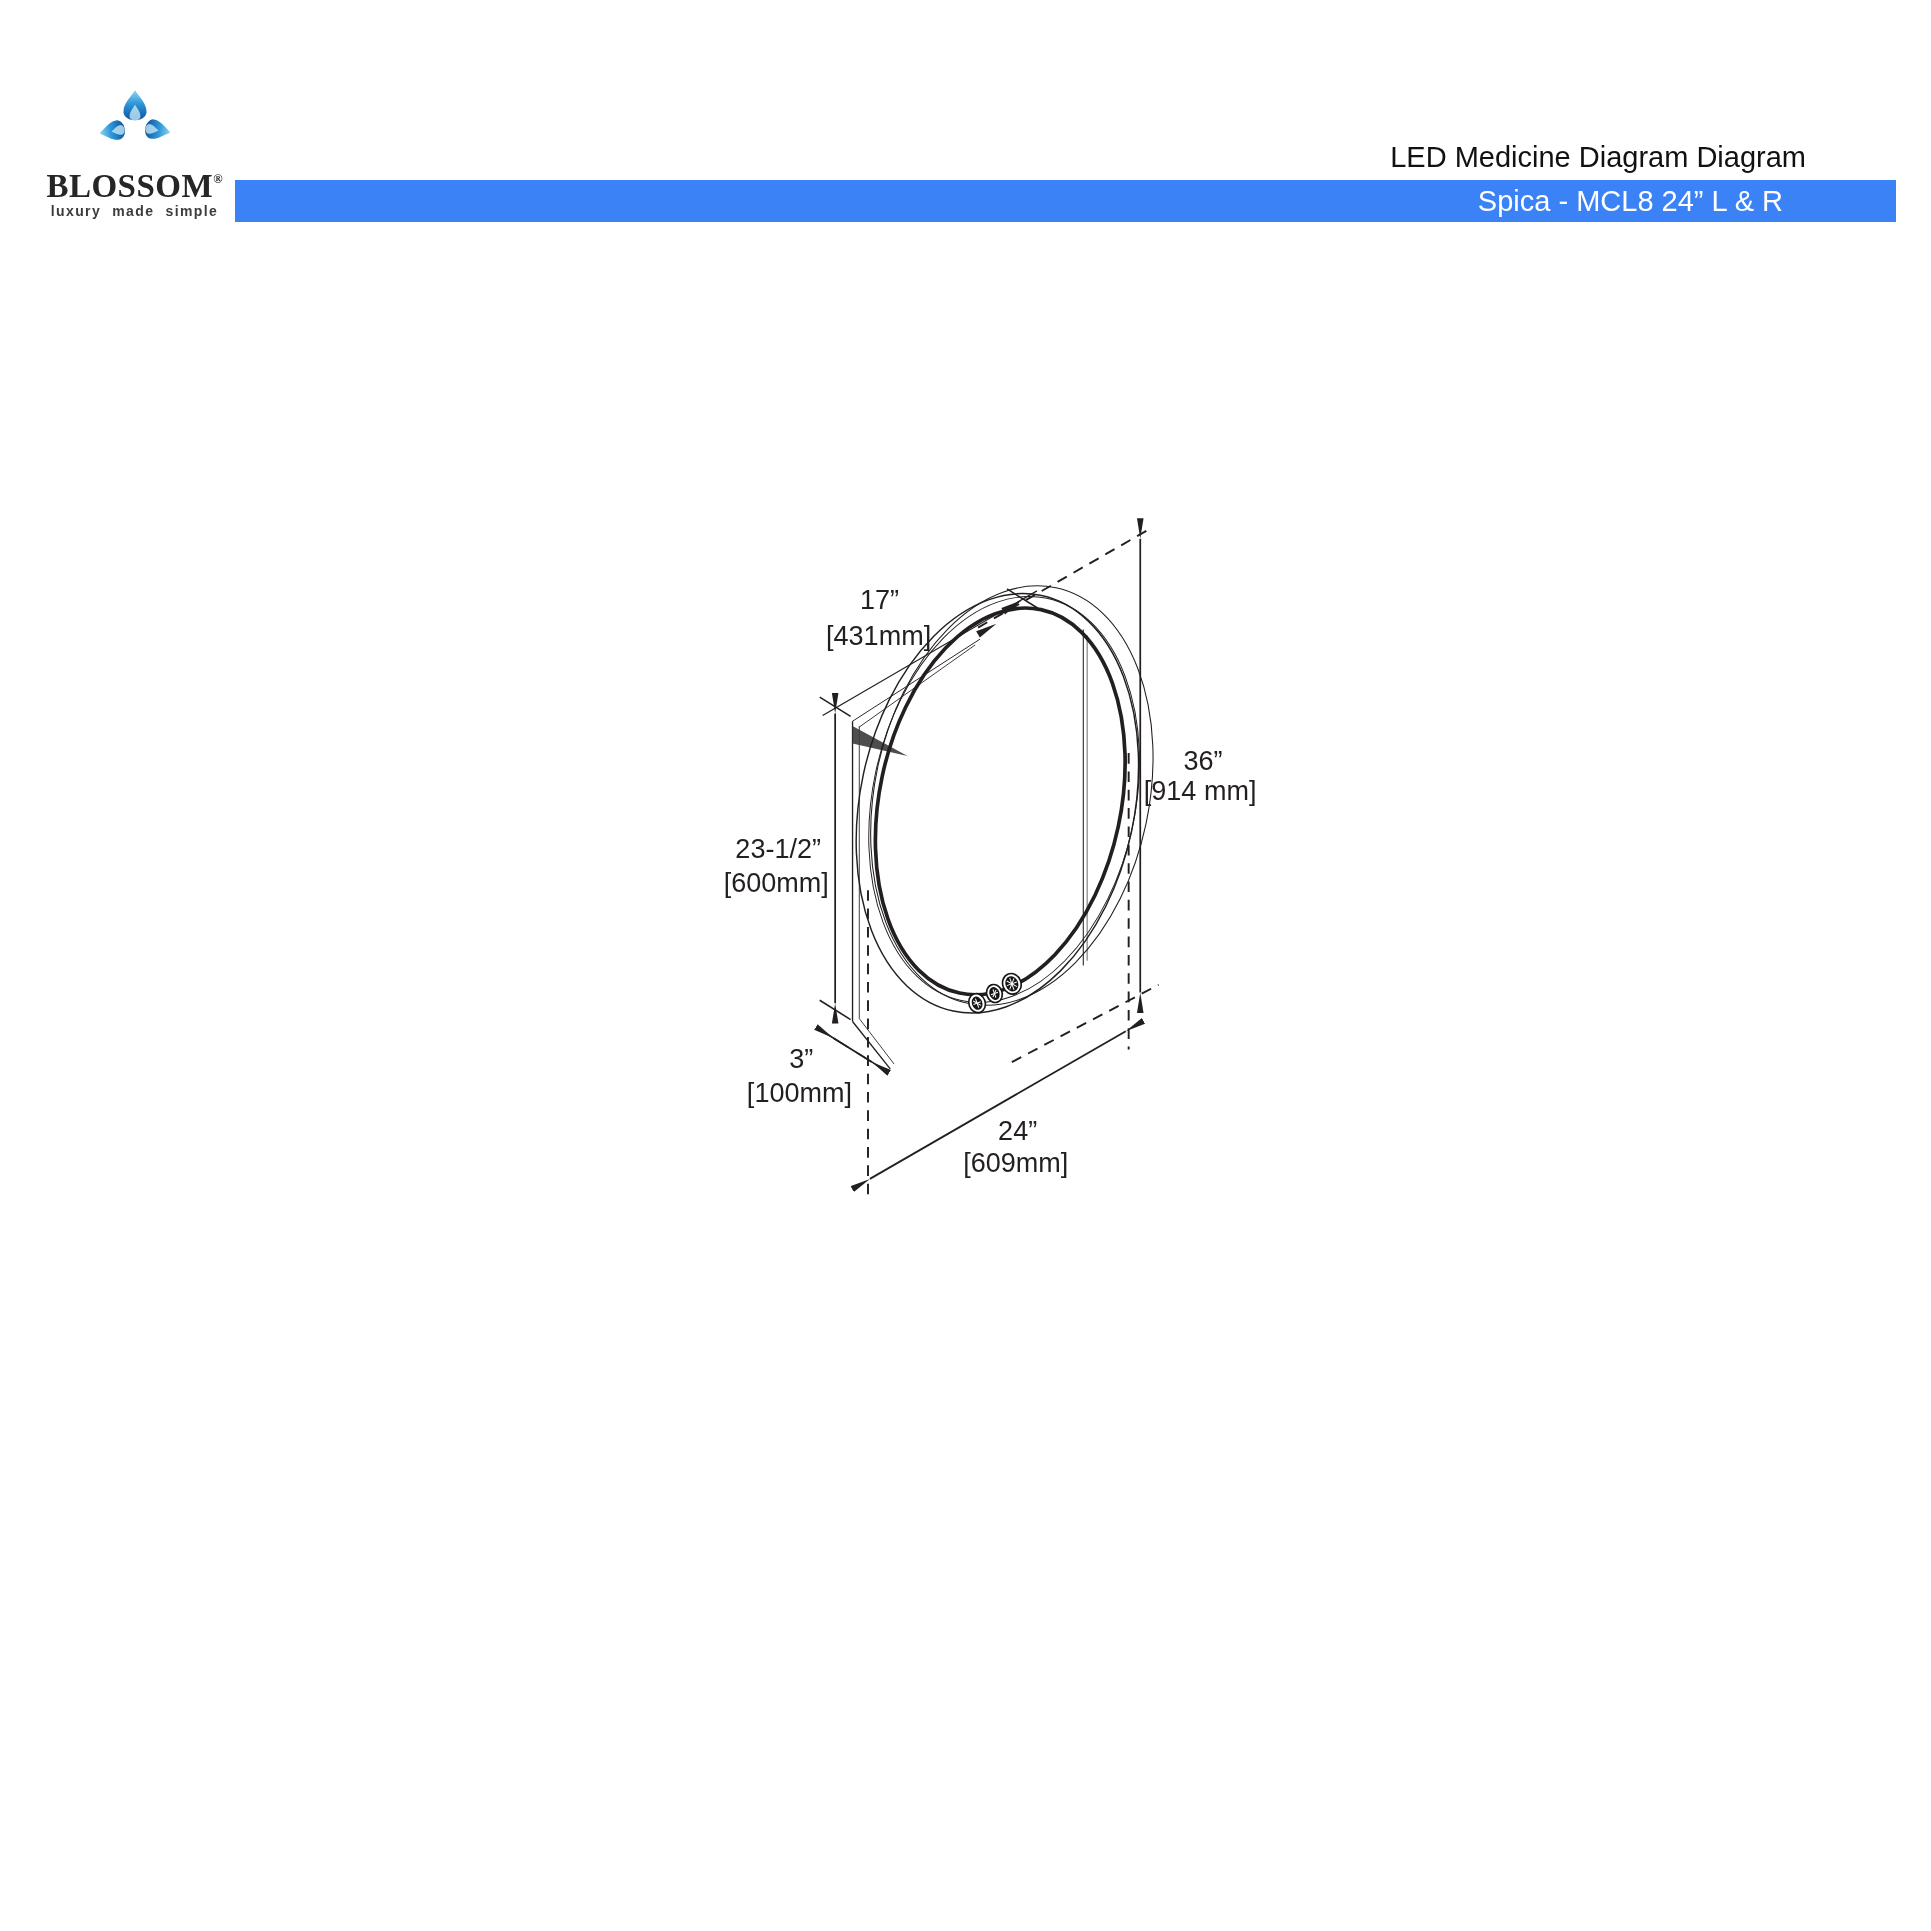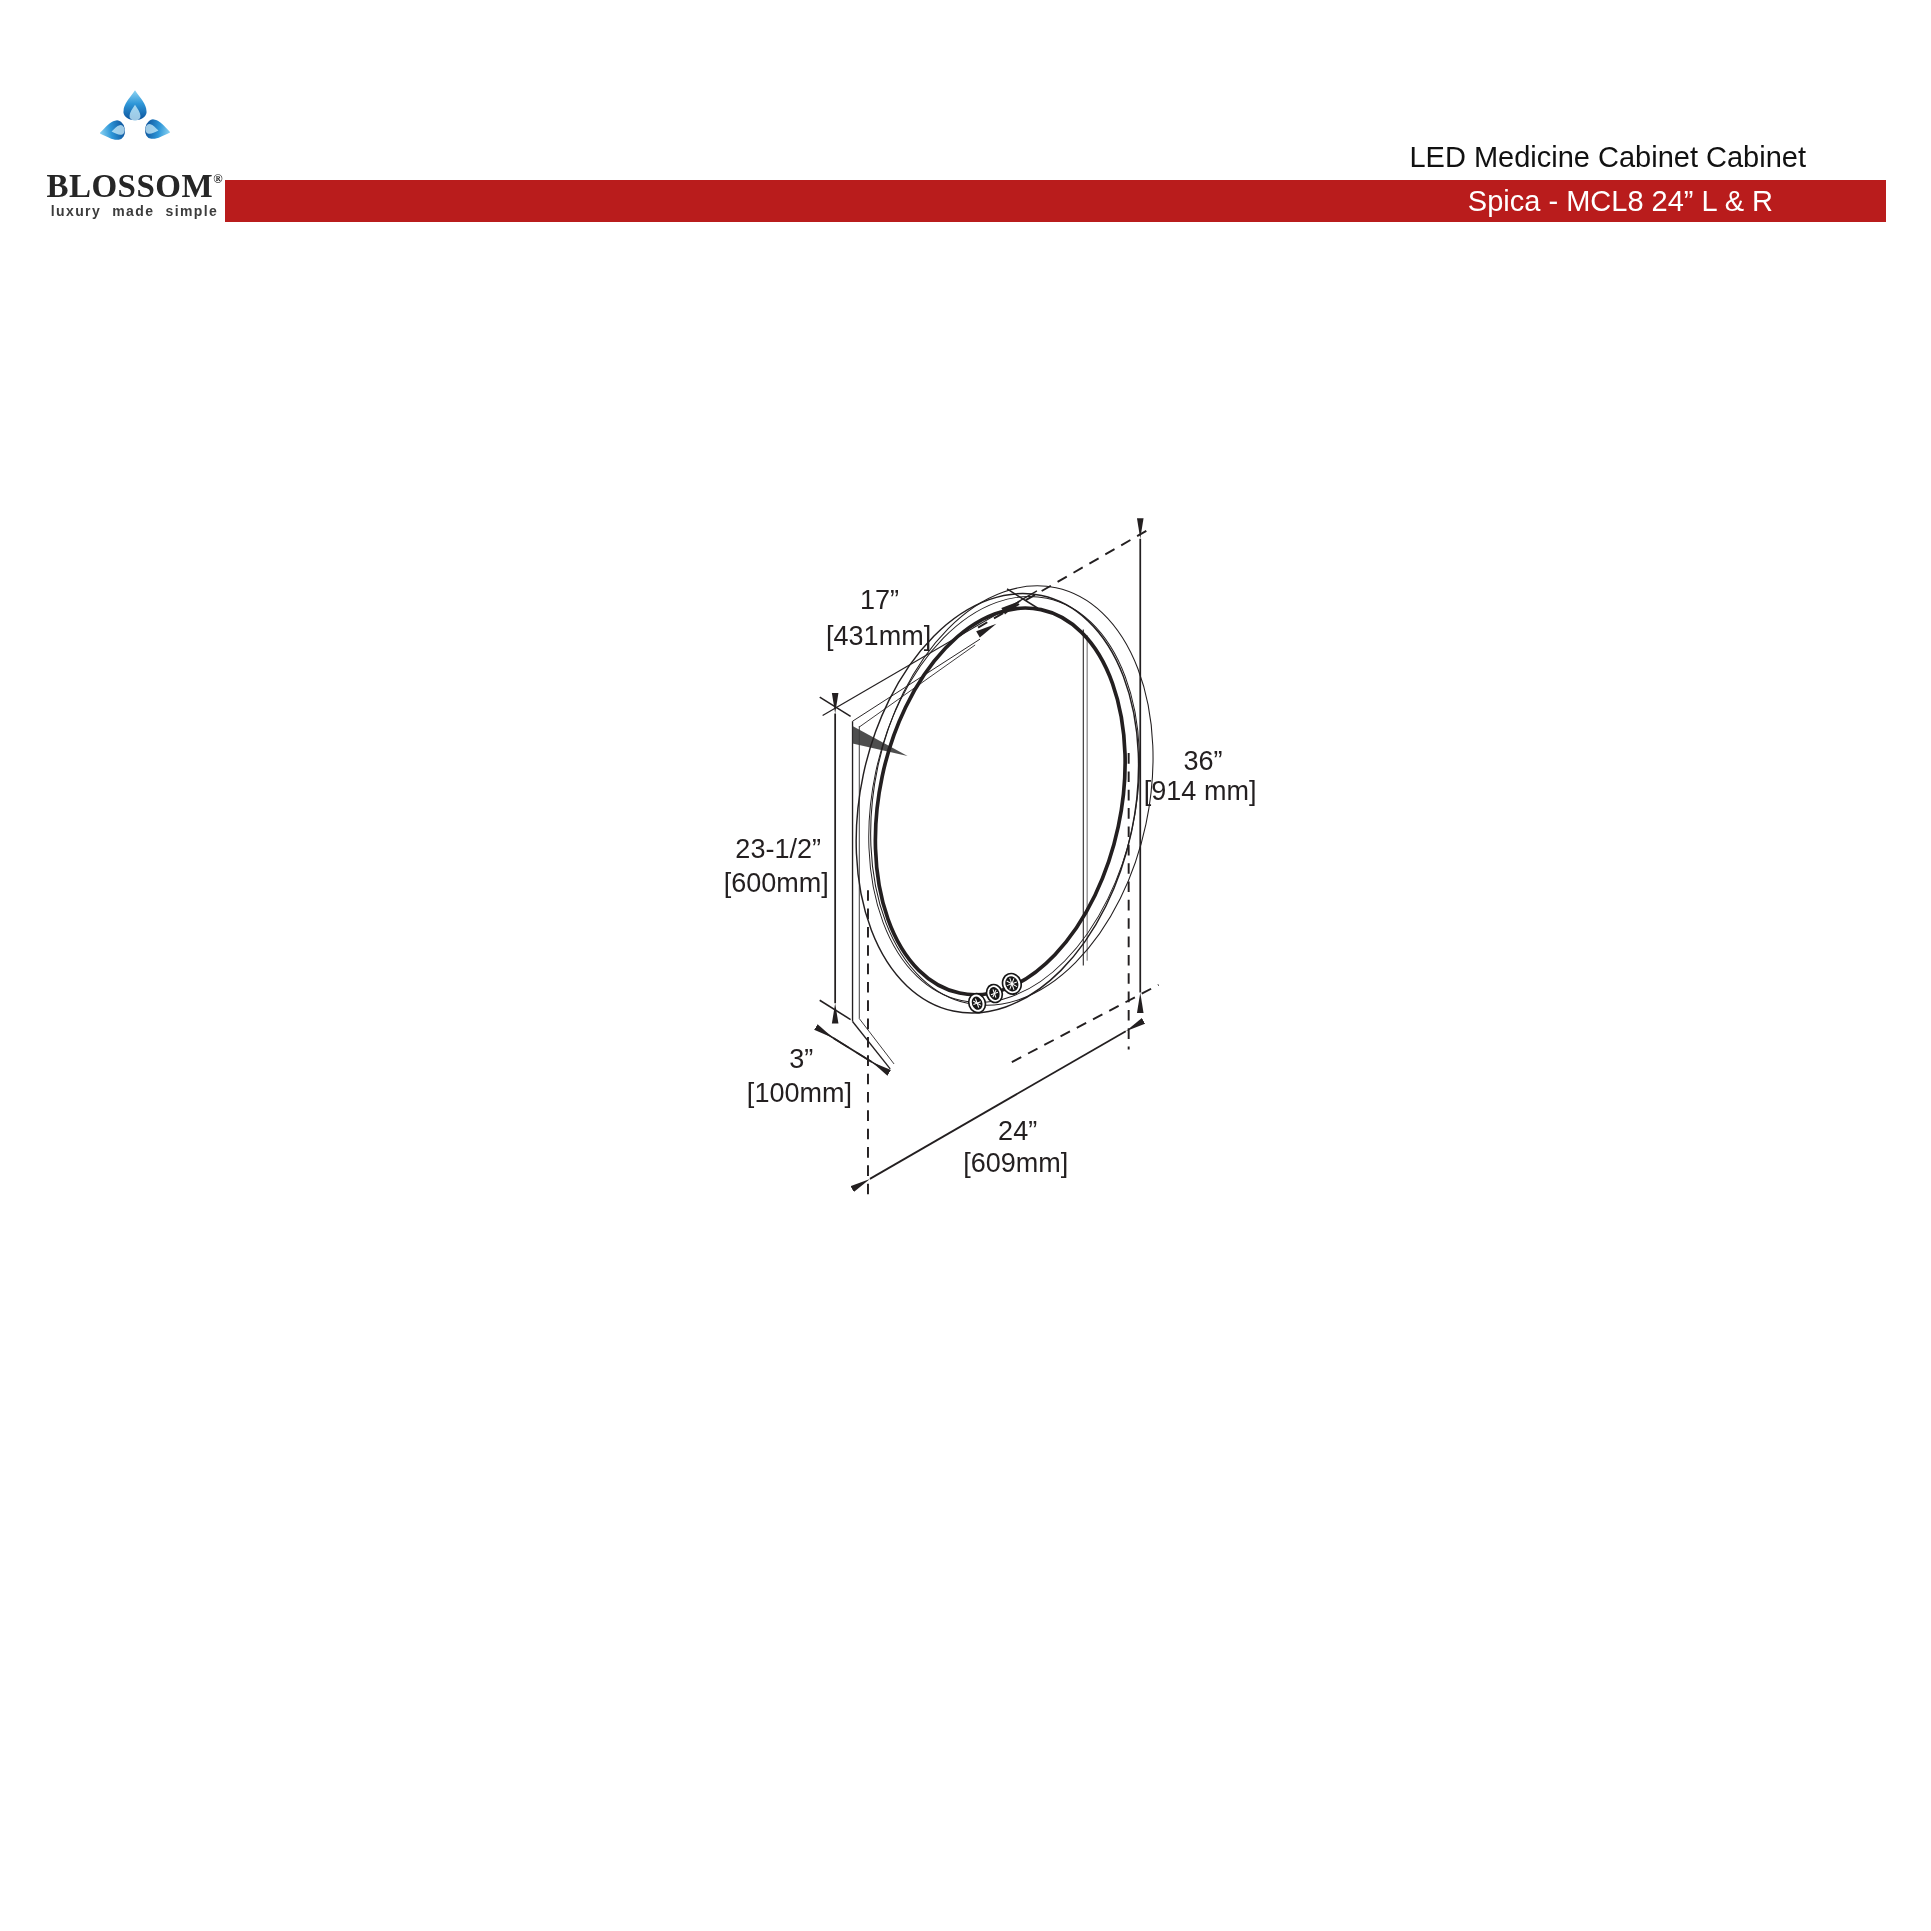--- a/index.html
+++ b/index.html
@@ -10,22 +10,22 @@
   .logo{position:absolute;left:42px;top:85px;width:185px;text-align:center;}
   .logo-flower{display:block;margin:0 auto;}
   .brand{margin-top:18px;font-family:"Liberation Serif",serif;font-weight:bold;
          font-size:33px;line-height:29px;color:#262626;letter-spacing:0.5px;white-space:nowrap;}
   .brand sup{font-size:12.6px;vertical-align:13.5px;letter-spacing:0;}
   .tagline{margin-top:2.9px;font-size:14px;font-weight:bold;letter-spacing:1.4px;
            word-spacing:5.8px;color:#3c3c3c;white-space:nowrap;}
 
   .doc-title{position:absolute;top:142px;right:125px;font-size:29px;line-height:31px;
              color:#111;white-space:nowrap;}
-  .product-bar{position:absolute;left:225px;top:180px;width:1661px;height:42px;
-               background:#b91c1c;}
+  .product-bar{position:absolute;left:235px;top:180px;width:1661px;height:42px;
+               background:#3b82f6;}
   .product-name{position:absolute;right:113px;top:0;height:42px;line-height:42px;
                 color:#ffffff;font-size:29px;white-space:nowrap;}
 
   
   .drawing{position:absolute;left:0;top:0;}
   .dimtext{font:28px "Liberation Sans",sans-serif;fill:#231f20;}
 </style>
 </head>
 <body>
 
@@ -47,21 +47,21 @@
     <g fill="#cdeffc" opacity="0.75">
       <use href="#petal" transform="translate(36,34) scale(0.9,0.72)"></use>
       <use href="#petal" transform="translate(23,46) rotate(-100) scale(0.8,0.6)"></use>
       <use href="#petal" transform="translate(49,45) rotate(100) scale(0.8,0.6)"></use>
     </g>
   </svg>
   <div class="brand"><span>BLOSSOM</span><sup>®</sup></div>
   <div class="tagline">luxury made simple</div>
 </div>
 
-<div class="doc-title">LED Medicine Cabinet Cabinet</div>
+<div class="doc-title">LED Medicine Diagram Diagram</div>
 
 <div class="product-bar">
   <span class="product-name">Spica - MCL8 24” L &amp; R</span>
 </div>
 
 <svg class="drawing" width="1931" height="1931" viewBox="0 0 2000 2000">
   <defs>
     <marker id="ah" viewBox="0 0 22 8" refX="0.8" refY="4" markerWidth="22" markerHeight="8" orient="auto-start-reverse" markerUnits="userSpaceOnUse">
       <path d="M0.8,4 L22,0.6 L22,7.4 Z" fill="#231f20"></path>
     </marker>

